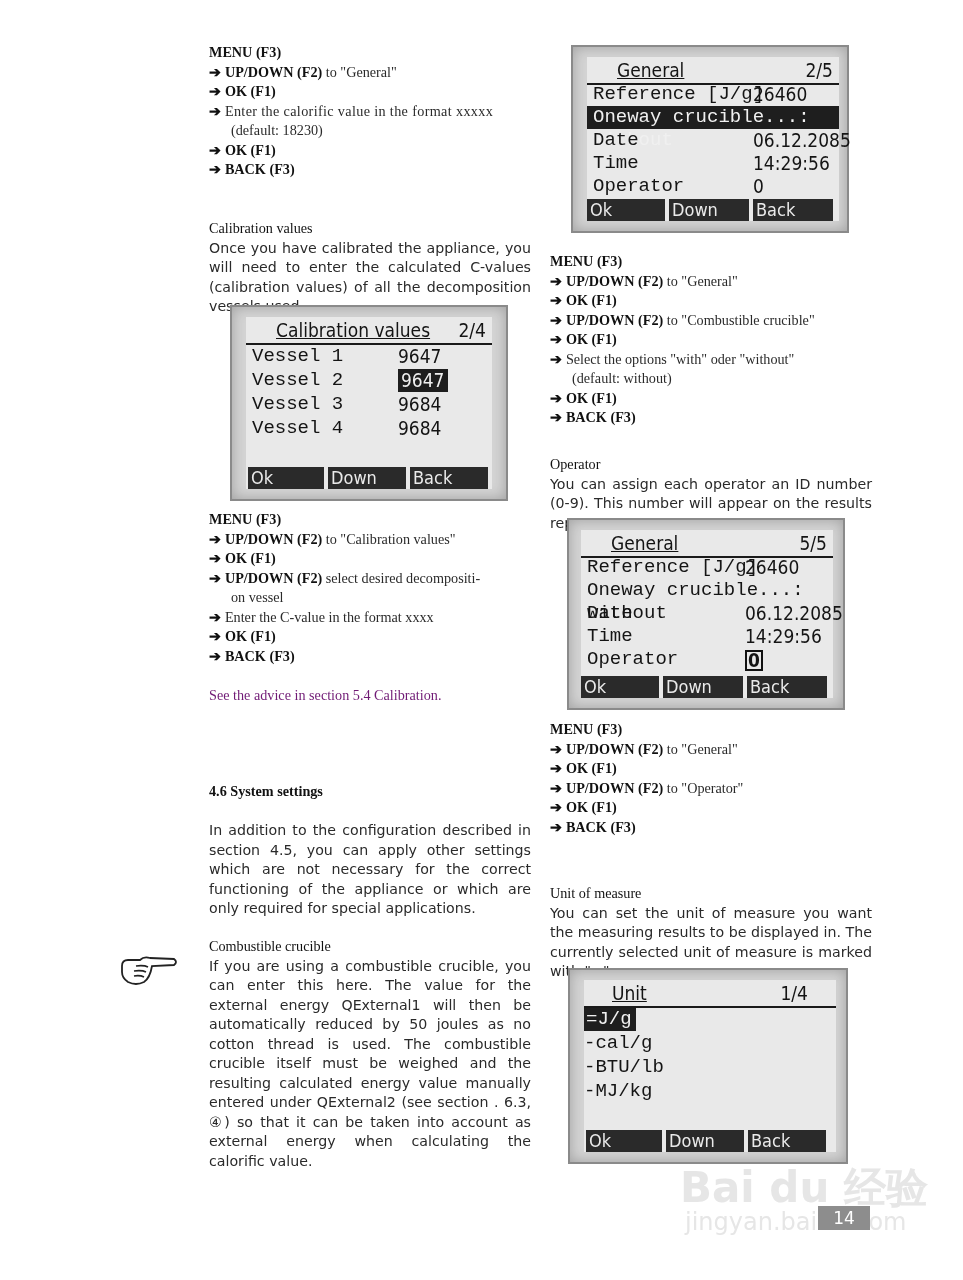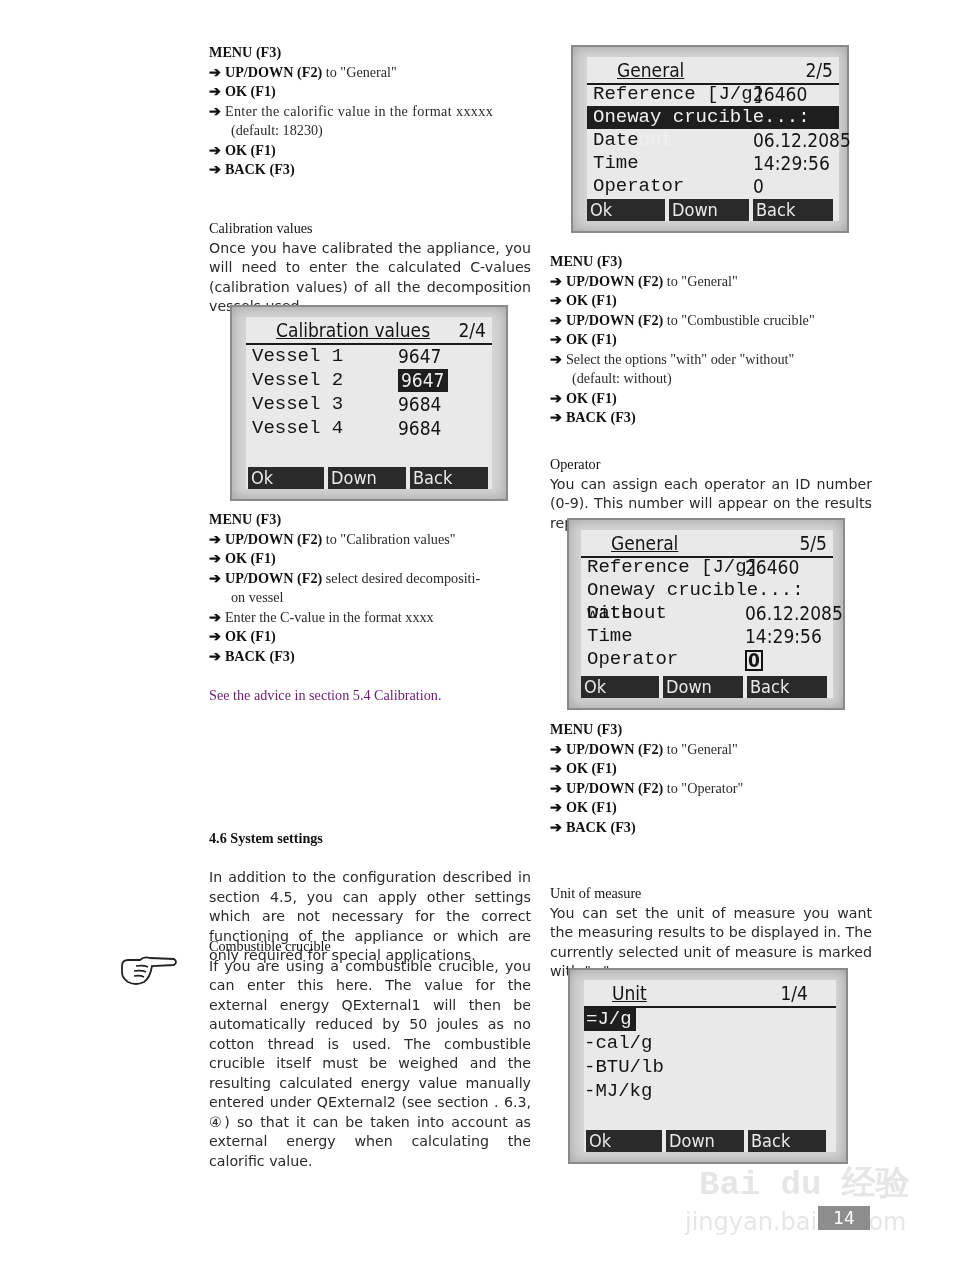--- a/index.html
+++ b/index.html
@@ -6,21 +6,21 @@
   body { width:963px; height:1280px; background:#ffffff; position:relative; overflow:hidden;
          font-family:"DejaVu Sans", sans-serif; color:#222; }
   .txt { position:absolute; font-size:14.2px; line-height:19.5px; color:#2a2a2a; }
   .col { position:absolute; width:322px; }
   .line { display:block; white-space:nowrap;font-family:Liberation Serif, serif; }
   .b { font-weight:bold; color:#111; }
   .arrow { font-weight:bold; color:#111; margin-right:4px; }
   .ind { padding-left:22px; }
   .just { text-align:justify; text-align-last:left; white-space:normal; }
   .head { font-size:14.2px; color:#111; }
-  .heading-b { font-weight:bold; color:#111;margin-top:47px; }
+  .heading-b { font-weight:bold; color:#111; }
 
   
   .lcd { position:absolute; background:#d4d4d4; border:2px solid #8a8a8a;
          box-shadow: inset 0 0 14px rgba(0,0,0,0.25);
          font-family:"DejaVu Sans Condensed","DejaVu Sans", sans-serif; color:#141414; }
   .lcd .inner { position:absolute; left:14px; right:14px; top:10px; bottom:10px; background:#e9e9e9; }
   .lcd .title { position:absolute; left:0; right:0; top:2px; height:24px; border-bottom:2px solid #1a1a1a; font-size:19px; }
   .lcd .title .t { position:absolute; left:30px; top:0; text-decoration:underline; }
   .lcd .title .p { position:absolute; right:6px; top:0; }
   .lcd .row { position:absolute; left:6px; right:6px; height:23px; font-size:19px; line-height:23px; }
@@ -229,15 +229,15 @@
         <span class="k">-MJ/kg</span>
       </div>
     <div class="keys">
       <div class="key" style="left:2px; width:76px;">Ok</div>
       <div class="key" style="left:82px; width:78px;">Down</div>
       <div class="key" style="left:164px; width:78px;">Back</div>
     </div>
   </div>
 </div>
 
-<div class="wm" style="left:699px; top:1160px; font-size:34px;font-family:Liberation Mono, monospace;">Bai du 经验</div>
+<div class="wm" style="left:680px; top:1160px; font-size:42px;">Bai du 经验</div>
 <div class="wm" style="left:685px; top:1208px; font-size:24px; font-weight:normal;">jingyan.baidu.com</div>
 <div class="page-num">14</div>
 
 </body></html>

